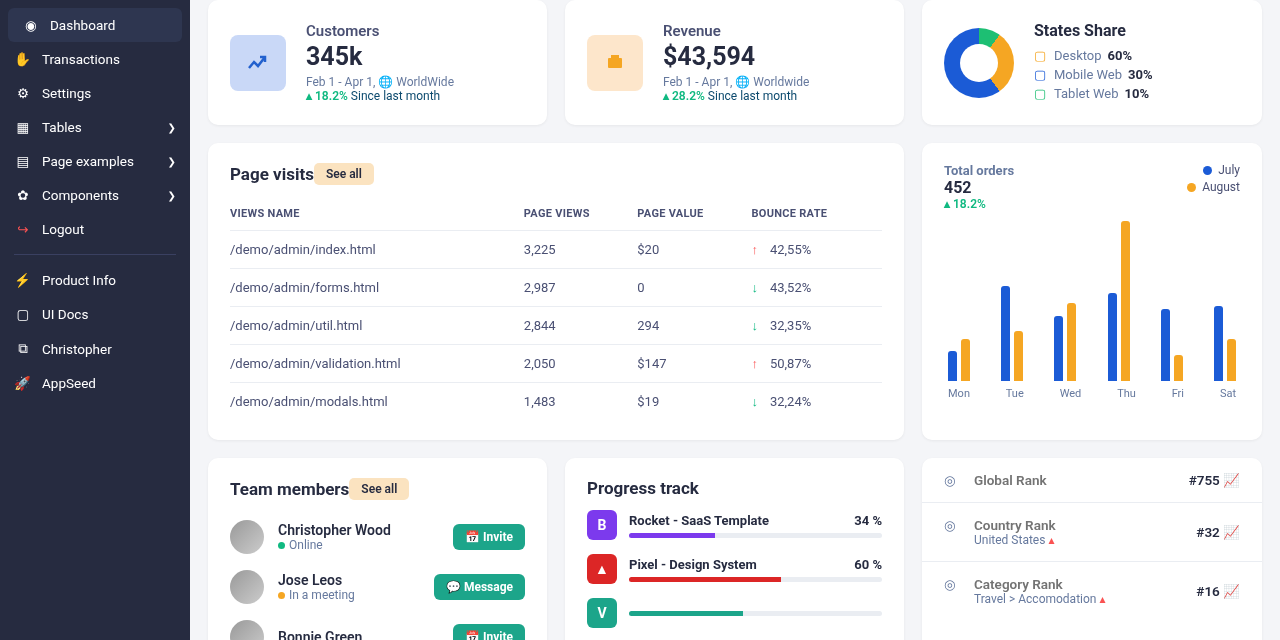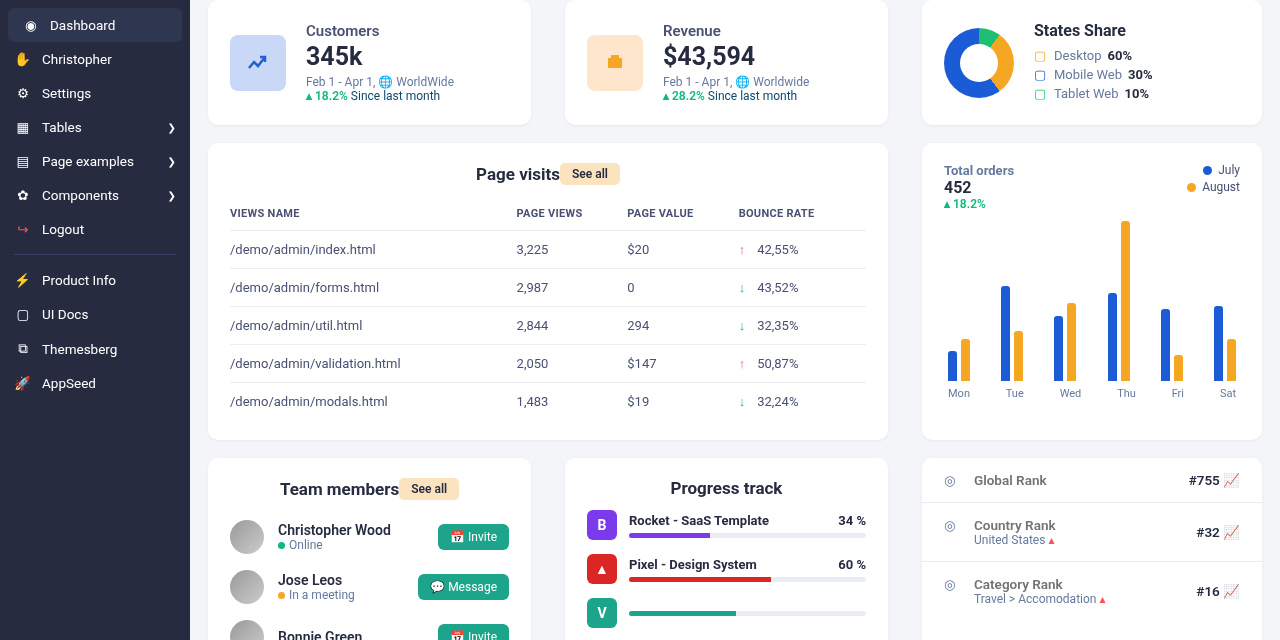--- a/index.html
+++ b/index.html
@@ -5,21 +5,21 @@
 *{box-sizing:border-box;margin:0;padding:0;font-family:-apple-system,BlinkMacSystemFont,"Segoe UI",Roboto,sans-serif}
 body{background:#f4f5f8;display:flex;width:1280px;height:640px;overflow:hidden;color:#4a5073}
 .sidebar{width:190px;background:#262b40;color:#e5e7eb;padding:8px 0;flex-shrink:0}
 .nav-item{display:flex;align-items:center;padding:9px 14px;font-size:13.5px;color:#fff;cursor:pointer;position:relative}
 .nav-item.active{background:#2e3650;border-radius:6px;margin:0 8px}
 .nav-item .icon{width:18px;margin-right:10px;display:inline-flex;justify-content:center}
 .nav-item .chev{position:absolute;right:14px;font-size:10px}
 .nav-sep{height:1px;background:#3a4061;margin:8px 14px}
 .logout .icon{color:#fa5252}
 .main{flex:1;padding:0 18px;overflow:hidden}
-.row{display:flex;gap:34px}
+.row{display:flex;gap:18px}
 .card{background:#fff;border-radius:10px;box-shadow:0 1px 3px rgba(0,0,0,.06)}
 .stat-card{flex:1;padding:22px;display:flex;align-items:center;gap:20px}
 .stat-icon{width:56px;height:56px;border-radius:8px;display:flex;align-items:center;justify-content:center;font-size:22px}
 .stat-icon.blue{background:#c9d8f7;color:#2361ce}
 .stat-icon.orange{background:#fde6cb;color:#f5a623}
 .stat-body h6{font-size:15px;font-weight:600;color:#4a5073;margin-bottom:2px}
 .stat-body h2{font-size:25px;font-weight:700;color:#262b40;margin-bottom:4px}
 .stat-body small{font-size:12px;color:#66799e;display:block}
 .stat-body .delta{font-size:12px;color:#10b981;font-weight:600}
 .stat-body .delta span{color:#0c4a6e;font-weight:400}
@@ -27,36 +27,36 @@
 .traffic{padding:18px 22px;display:flex;gap:20px;align-items:center}
 .donut{width:70px;height:70px;border-radius:50%;background:conic-gradient(#1dbf73 0 10%,#f5a623 10% 40%,#1b5bd6 40% 100%);position:relative;flex-shrink:0}
 .donut::after{content:"";position:absolute;inset:16px;background:#fff;border-radius:50%}
 .traffic h5{font-size:16px;font-weight:700;color:#262b40;margin-bottom:8px}
 .traffic-row{font-size:13px;color:#66799e;display:flex;align-items:center;gap:6px;margin-bottom:4px}
 .traffic-row b{color:#262b40}
 .dev-icon{color:#1b5bd6;width:14px}
 .dev-icon.g{color:#1dbf73}
 .dev-icon.o{color:#f5a623}
 .panel{padding:20px 22px}
-.panel-head{display:flex;justify-content:center;align-items:center;margin-bottom:12px}
+.panel-head{display:flex;justify-content:flex-start;align-items:center;margin-bottom:12px}
 .panel-head h5{font-size:17px;font-weight:700;color:#262b40}
 .btn-see{background:#fbe3c0;color:#262b40;border:none;padding:4px 12px;border-radius:5px;font-size:12px;font-weight:600;cursor:pointer}
 table{width:100%;border-collapse:collapse;font-size:13px}
 th{text-align:left;font-size:11px;font-weight:700;color:#4a5073;padding:10px 0;letter-spacing:.3px}
 td{padding:11px 0;border-top:1px solid #eaedf2;color:#4a5073}
 .bounce{display:flex;align-items:center;gap:12px}
 .arr-up{color:#fa5252}
 .arr-dn{color:#10b981}
 .team-item{display:flex;align-items:center;gap:14px;padding:8px 0}
 .avatar{width:34px;height:34px;border-radius:50%;background:linear-gradient(135deg,#999,#ccc);flex-shrink:0}
 .team-name{font-weight:600;color:#262b40;font-size:14px}
 .team-status{font-size:12px;color:#66799e}
 .dot{display:inline-block;width:7px;height:7px;border-radius:50%;margin-right:4px}
 .dot.g{background:#10b981}.dot.y{background:#f5a623}
-.btn-pill{background:#1ca58a;color:#fff;border:none;padding:6px 12px;border-radius:6px;font-size:12px;font-weight:400;cursor:pointer;display:flex;align-items:center;gap:5px}
+.btn-pill{background:#1ca58a;color:#fff;border:none;padding:6px 12px;border-radius:6px;font-size:12px;font-weight:700;cursor:pointer;display:flex;align-items:center;gap:5px}
 .progress-item{margin-bottom:14px;display:flex;align-items:center;gap:12px}
 .prog-icon{width:30px;height:30px;border-radius:6px;display:flex;align-items:center;justify-content:center;color:#fff;font-weight:700;font-size:14px;flex-shrink:0}
 .prog-body{flex:1}
 .prog-head{display:flex;justify-content:space-between;font-size:13px;font-weight:700;color:#262b40;margin-bottom:5px}
 .prog-bar{height:5px;background:#eaedf2;border-radius:3px;overflow:hidden}
 .prog-fill{height:100%}
 .orders h6{font-size:13px;color:#66799e}
 .orders h2{font-size:16px;font-weight:700;color:#262b40}
 .orders .delta{font-size:12px;color:#10b981;font-weight:600}
 .legend{font-size:12px;color:#4a5073;text-align:right}
@@ -80,21 +80,21 @@
 <body>
 
 <nav class="sidebar">
   <div id="nav-primary">
       <div class="nav-item active">
         <span class="icon">◉</span>
         <span>Dashboard</span>
       </div>
       <div class="nav-item">
         <span class="icon">✋</span>
-        <span>Christopher</span>
+        <span>Transactions</span>
       </div>
       <div class="nav-item">
         <span class="icon">⚙</span>
         <span>Settings</span>
       </div>
       <div class="nav-item">
         <span class="icon">▦</span>
         <span>Tables</span>
         <span class="chev">❯</span>
       </div>
@@ -118,21 +118,21 @@
       <div class="nav-item">
         <span class="icon">⚡</span>
         <span>Product Info</span>
       </div>
       <div class="nav-item">
         <span class="icon">▢</span>
         <span>UI Docs</span>
       </div>
       <div class="nav-item">
         <span class="icon">⧉</span>
-        <span>Themesberg</span>
+        <span>Christopher</span>
       </div>
       <div class="nav-item">
         <span class="icon">🚀</span>
         <span>AppSeed</span>
       </div>
     </div>
 </nav>
 
 <div class="main">
 

